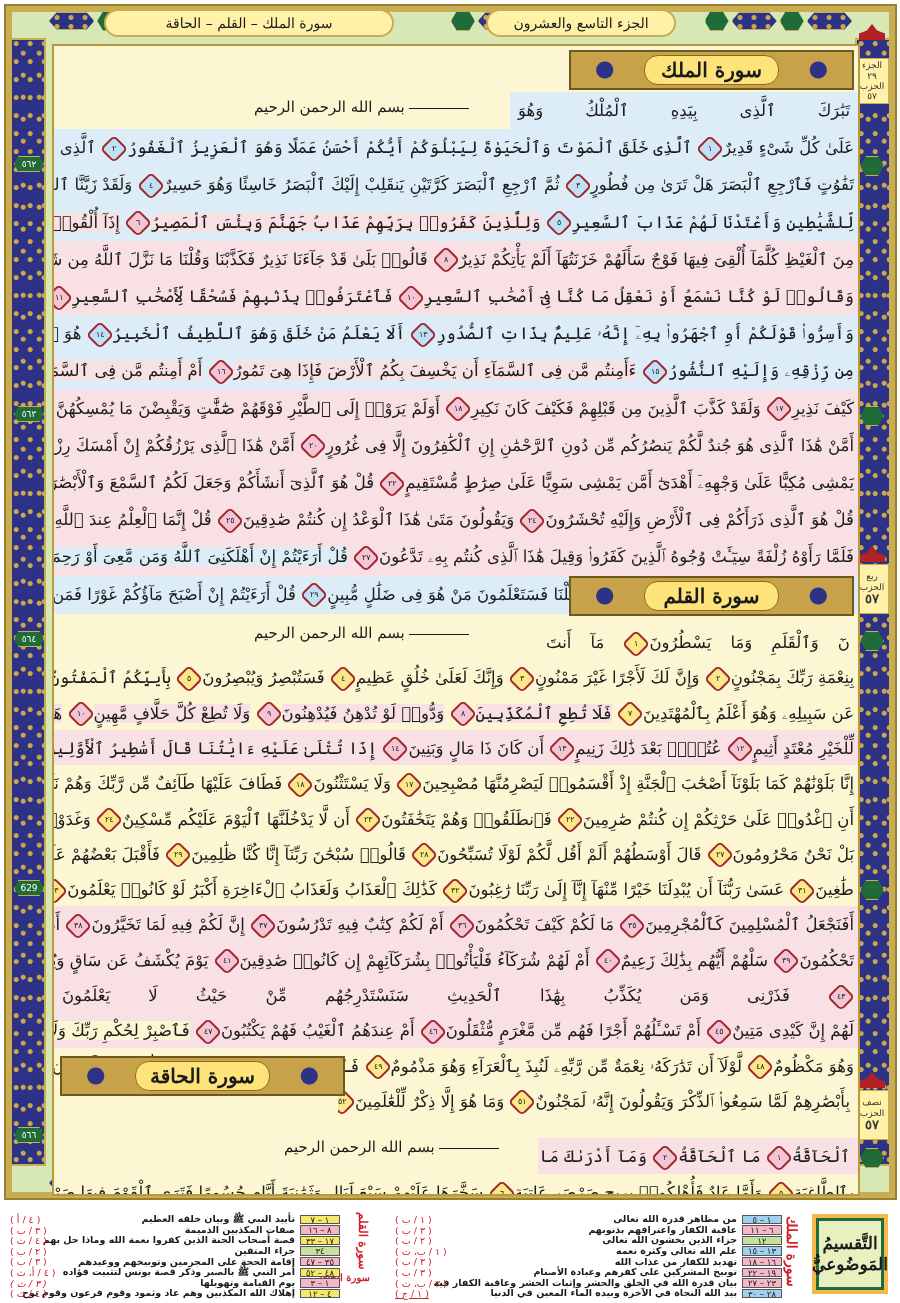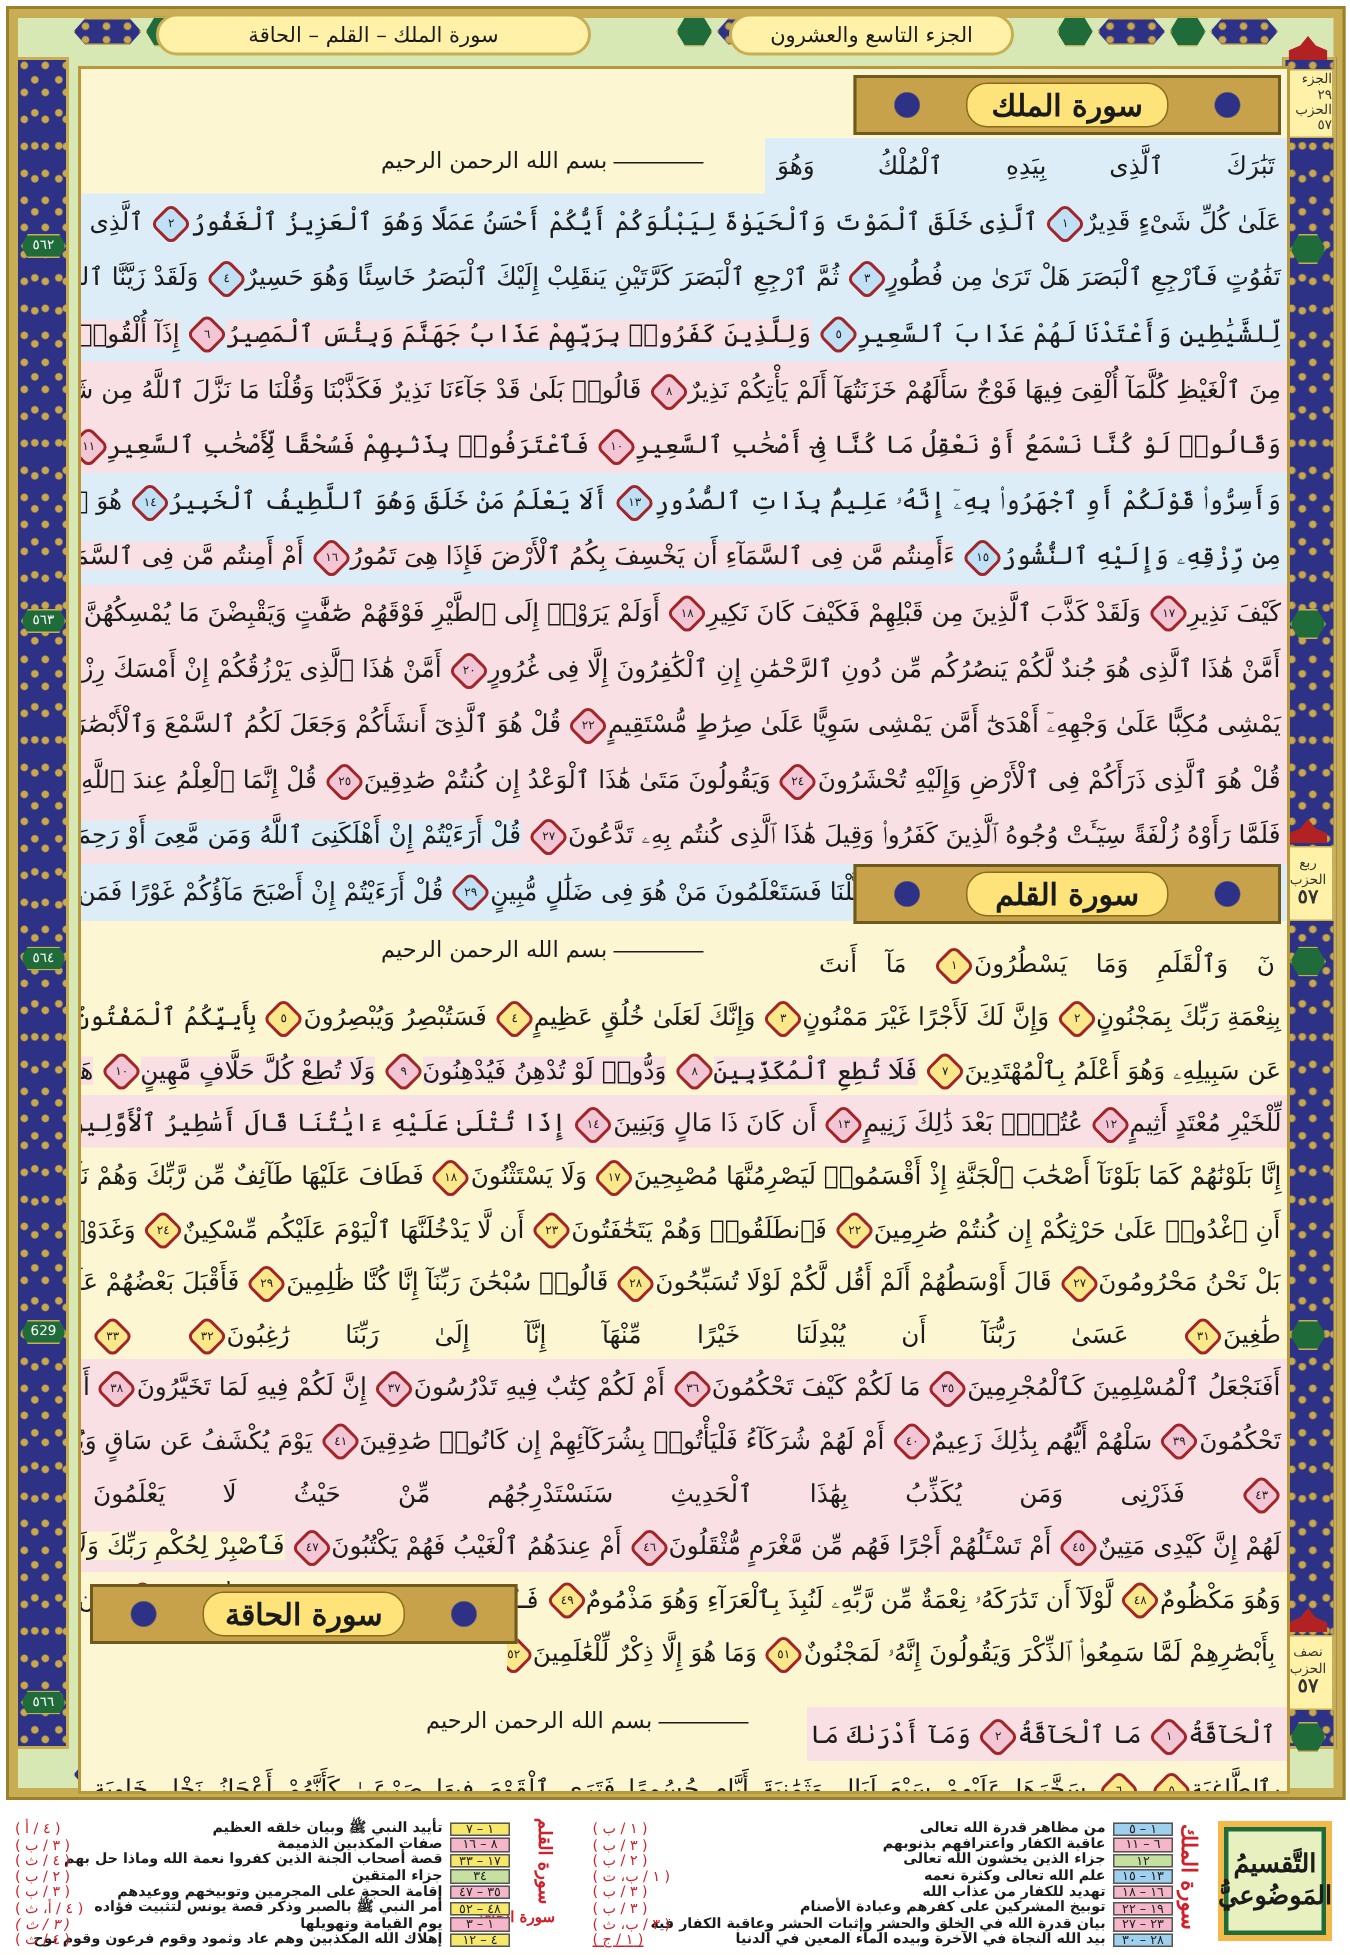--- a/index.html
+++ b/index.html
@@ -200,21 +200,21 @@
   <div class="side-band left"></div>
   <div class="side-band right"></div>
 
   <div class="page-marker" style="top:150px">٥٦٢</div>
   <div class="page-marker" style="top:400px">٥٦٣</div>
   <div class="page-marker" style="top:625px">٥٦٤</div>
   <div class="page-marker" style="top:874px">629</div>
   <div class="page-marker" style="top:1121px">٥٦٦</div>
 
   <div class="hizb-crown" style="top:18px"></div>
-  <div class="hizb-box" style="top:40px; height:46px;text-align:right;">
+  <div class="hizb-box" style="top:52px; height:46px;">
     <span>الجزء ٢٩</span>
     <span>الحزب ٥٧</span>
   </div>
   <div class="right-hex" style="top:150px"></div>
   <div class="right-hex" style="top:400px"></div>
   <div class="hizb-crown" style="top:540px"></div>
   <div class="hizb-box" style="top:558px; height:50px;">
     <span>ربع</span>
     <span>الحزب</span>
     <span class="big">٥٧</span>
@@ -350,21 +350,21 @@
             <span>٢٧</span>
           </span> <span class="seg bg-yellow">قَالَ أَوْسَطُهُمْ أَلَمْ أَقُل لَّكُمْ لَوْلَا تُسَبِّحُونَ</span><span class="ayah yellow">
             <span>٢٨</span>
           </span> <span class="seg bg-yellow">قَالُوا۟ سُبْحَٰنَ رَبِّنَآ إِنَّا كُنَّا ظَٰلِمِينَ</span><span class="ayah yellow">
             <span>٢٩</span>
           </span> <span class="seg bg-yellow">فَأَقْبَلَ بَعْضُهُمْ عَلَىٰ بَعْضٍ يَتَلَٰوَمُونَ</span>  </div>
         <div class="line bg-yellow" style="top: 825.1px;"><span class="seg bg-yellow">طَٰغِينَ</span><span class="ayah yellow">
             <span>٣١</span>
           </span> <span class="seg bg-yellow">عَسَىٰ رَبُّنَآ أَن يُبْدِلَنَا خَيْرًا مِّنْهَآ إِنَّآ إِلَىٰ رَبِّنَا رَٰغِبُونَ</span><span class="ayah yellow">
             <span>٣٢</span>
-          </span> <span class="ayah yellow">
+          </span> <span class="seg bg-yellow">كَذَٰلِكَ ٱلْعَذَابُ وَلَعَذَابُ ٱلْءَاخِرَةِ أَكْبَرُ لَوْ كَانُوا۟ يَعْلَمُونَ</span><span class="ayah yellow">
             <span>٣٣</span>
           </span>  </div>
         <div class="line bg-pink" style="top: 860.4px;"><span class="seg bg-pink">أَفَنَجْعَلُ ٱلْمُسْلِمِينَ كَٱلْمُجْرِمِينَ</span><span class="ayah pink">
             <span>٣٥</span>
           </span> <span class="seg bg-pink">مَا لَكُمْ كَيْفَ تَحْكُمُونَ</span><span class="ayah pink">
             <span>٣٦</span>
           </span> <span class="seg bg-pink">أَمْ لَكُمْ كِتَٰبٌ فِيهِ تَدْرُسُونَ</span><span class="ayah pink">
             <span>٣٧</span>
           </span> <span class="seg bg-pink">إِنَّ لَكُمْ فِيهِ لَمَا تَخَيَّرُونَ</span><span class="ayah pink">
             <span>٣٨</span>
@@ -398,21 +398,21 @@
           </span> <span class="seg bg-yellow">وَمَا هُوَ إِلَّا ذِكْرٌ لِّلْعَٰلَمِينَ</span><span class="ayah yellow">
             <span>٥٢</span>
           </span> </div>
         <div class="line bg-pink" style="top: 1092px; width: 320px; right: 0px; left: auto;"><span class="seg bg-pink">ٱلْحَآقَّةُ</span><span class="ayah pink">
             <span>١</span>
           </span> <span class="seg bg-pink">مَا ٱلْحَآقَّةُ</span><span class="ayah pink">
             <span>٢</span>
           </span> <span class="seg bg-pink">وَمَآ أَدْرَىٰكَ مَا ٱلْحَآقَّةُ</span>   </div>
         <div class="line bg-yellow" style="top: 1128px;"><span class="seg bg-yellow">بِٱلطَّاغِيَةِ</span><span class="ayah yellow">
             <span>٥</span>
-          </span> <span class="ayah yellow">
+          </span> <span class="seg bg-yellow">وَأَمَّا عَادٌ فَأُهْلِكُوا۟ بِرِيحٍ صَرْصَرٍ عَاتِيَةٍ</span><span class="ayah yellow">
             <span>٦</span>
           </span> <span class="seg bg-yellow">سَخَّرَهَا عَلَيْهِمْ سَبْعَ لَيَالٍ وَثَمَٰنِيَةَ أَيَّامٍ حُسُومًا فَتَرَى ٱلْقَوْمَ فِيهَا صَرْعَىٰ كَأَنَّهُمْ أَعْجَازُ نَخْلٍ خَاوِيَةٍ</span>  </div>
       </div>
 
     <div class="surah-banner" style="top:530px; left:515px; width:285px;">
       <div class="title-box">سورة القلم</div>
     </div>
 
     <div class="surah-banner" style="top:1010px; left:6px; width:285px;">
       <div class="title-box">سورة الحاقة</div>

